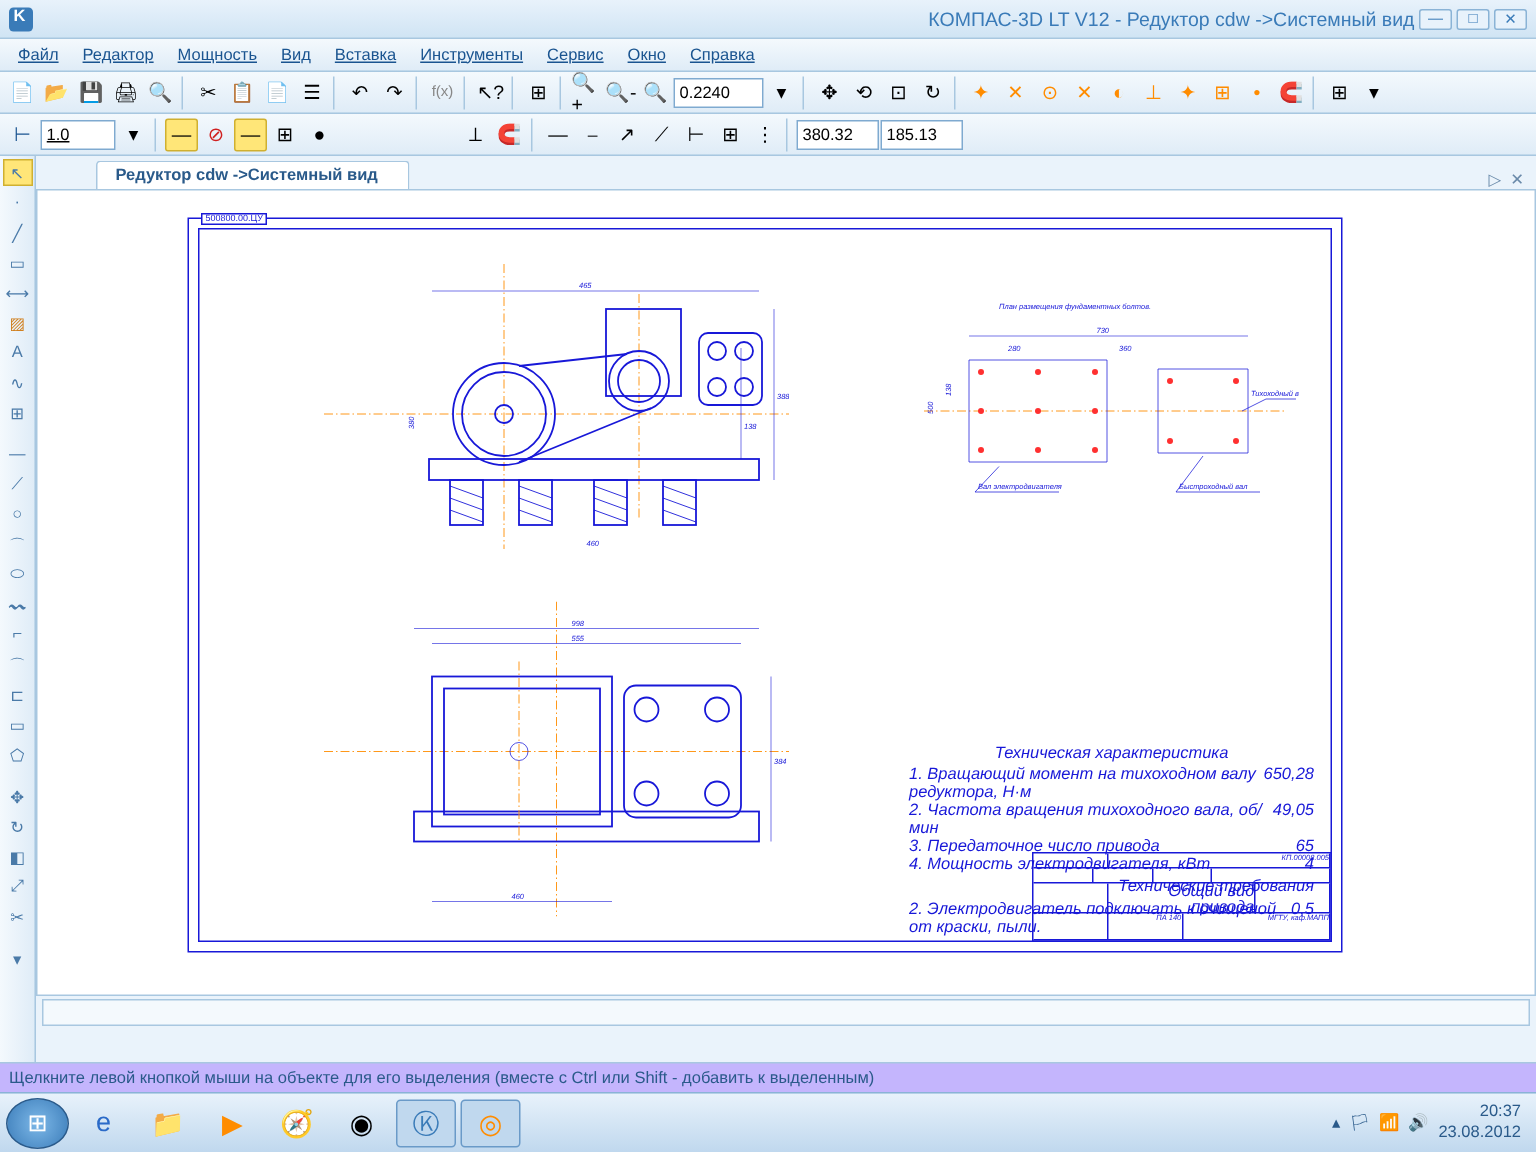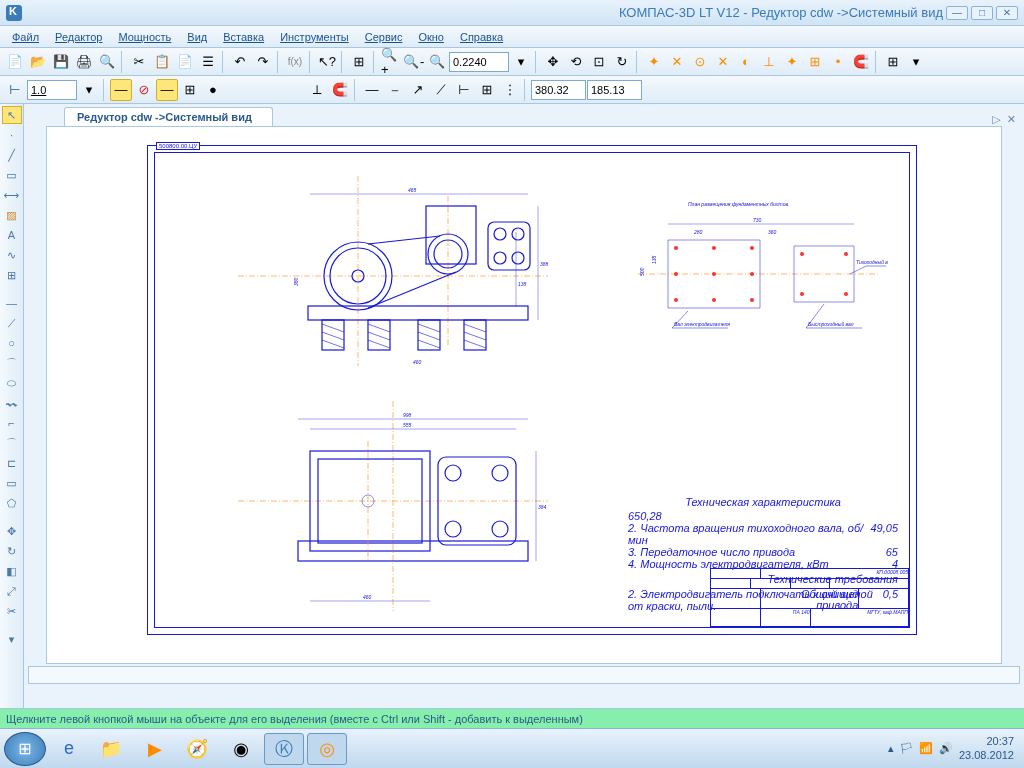--- a/index.html
+++ b/index.html
@@ -18,27 +18,27 @@
 .tbtn.orange{color:#ff8c00}
 .tbtn.yellow{background:#ffe678;border-color:#d0b030}
 .workarea{flex:1;display:flex;overflow:hidden}
 .leftpanel{width:24px;background:linear-gradient(90deg,#f4f9fd,#dfecf7);border-right:1px solid #a8c7e0;display:flex;flex-direction:column;align-items:center;padding-top:2px;gap:2px}
 .ltool{width:20px;height:18px;display:flex;align-items:center;justify-content:center;cursor:pointer;font-size:11px;color:#4a7aa8}
 .ltool.active{background:#ffe678;border:1px solid #d0b030}
 .canvaswrap{flex:1;display:flex;flex-direction:column;background:#eaf3fb}
 .doctab{height:22px;display:flex;align-items:flex-end;padding-left:40px;gap:16px}
 .doctab .tab{background:#fff;border:1px solid #a8c7e0;border-bottom:none;padding:3px 20px 3px 12px;font-weight:bold;color:#2a5a8a;border-radius:3px 3px 0 0;font-size:11px}
 .doctab .tabclose{margin-left:auto;margin-right:8px;display:flex;gap:6px;color:#6a8aaa;font-size:10px}
-.canvas{flex:1;background:#fff;border:1px solid #a8c7e0;margin:0 22px;position:relative;overflow:hidden}
+.canvas{flex:1;background:#fff;border:1px solid #a8c7e0;margin:0 0;position:relative;overflow:hidden}
 .drawing{position:absolute;left:100px;top:18px;width:770px;height:490px;border:1px solid #1818d8}
 .drawing .frame{position:absolute;inset:6px;border:1px solid #1818d8}
 .dwgtitle{position:absolute;left:8px;top:-4px;font-size:6px;color:#1818d8;background:#fff;padding:0 2px;border:1px solid #1818d8}
 .bottombar{height:18px;background:#f4f9fd;border:1px solid #a8c7e0;margin:2px 4px}
 .propbar{height:22px;background:#eaf3fb;padding:0 6px;display:flex;align-items:center}
-.statusbar{height:20px;background:#86efac;border-top:1px solid #a8c7e0;padding:0 6px;display:flex;align-items:center;color:#2a5a8a;font-size:11px}
+.statusbar{height:20px;background:#c4b5fd;border-top:1px solid #a8c7e0;padding:0 6px;display:flex;align-items:center;color:#2a5a8a;font-size:11px}
 .taskbar{height:40px;background:linear-gradient(#e8f2fb,#c0d8ee);border-top:1px solid #8ab3d6;display:flex;align-items:center;padding:0 4px;gap:3px}
 .startbtn{width:42px;height:34px;background:radial-gradient(circle,#7db8e8,#3a7bb8);border-radius:50%;display:flex;align-items:center;justify-content:center;color:#fff;font-size:16px;cursor:pointer;border:1px solid #2a5a8a}
 .taskicon{width:40px;height:32px;border:1px solid transparent;border-radius:3px;display:flex;align-items:center;justify-content:center;font-size:18px;cursor:pointer}
 .taskicon.active{background:#c0d8ee;border-color:#6a9ac8}
 .tray{margin-left:auto;display:flex;align-items:center;gap:6px;padding-right:6px;color:#2a5a8a;font-size:10px}
 .clock{text-align:right;line-height:1.2}
 .view1{position:absolute;left:90px;top:30px;width:310px;height:190px}
 .view2{position:absolute;left:90px;top:255px;width:310px;height:210px}
 .view3{position:absolute;left:480px;top:50px;width:260px;height:150px}
 .techblock{position:absolute;left:480px;top:350px;width:270px;height:80px;font-size:5px;color:#1818d8;font-style:italic}
@@ -293,20 +293,21 @@
           <text class="dtext" x="46" y="130">Вал электродвигателя</text>
           <path class="thin" d="M196 108 L178 132 L234 132"></path>
           <text class="dtext" x="180" y="130">Быстроходный вал</text>
           <path class="thin" d="M222 78 L238 70 L258 70"></path>
           <text class="dtext" x="228" y="68">Тихоходный вал</text>
         </svg>
 
         <div class="techblock">
           <div style="text-align:center;margin-bottom:2px">Техническая характеристика</div>
           <div style="display:flex">
+              <span style="flex:1">1. Вращающий момент на тихоходном валу редуктора, Н·м</span>
               <span>650,28</span>
             </div>
           <div style="display:flex">
               <span style="flex:1">2. Частота вращения тихоходного вала, об/мин</span>
               <span>49,05</span>
             </div>
           <div style="display:flex">
               <span style="flex:1">3. Передаточное число привода</span>
               <span>65</span>
             </div>

